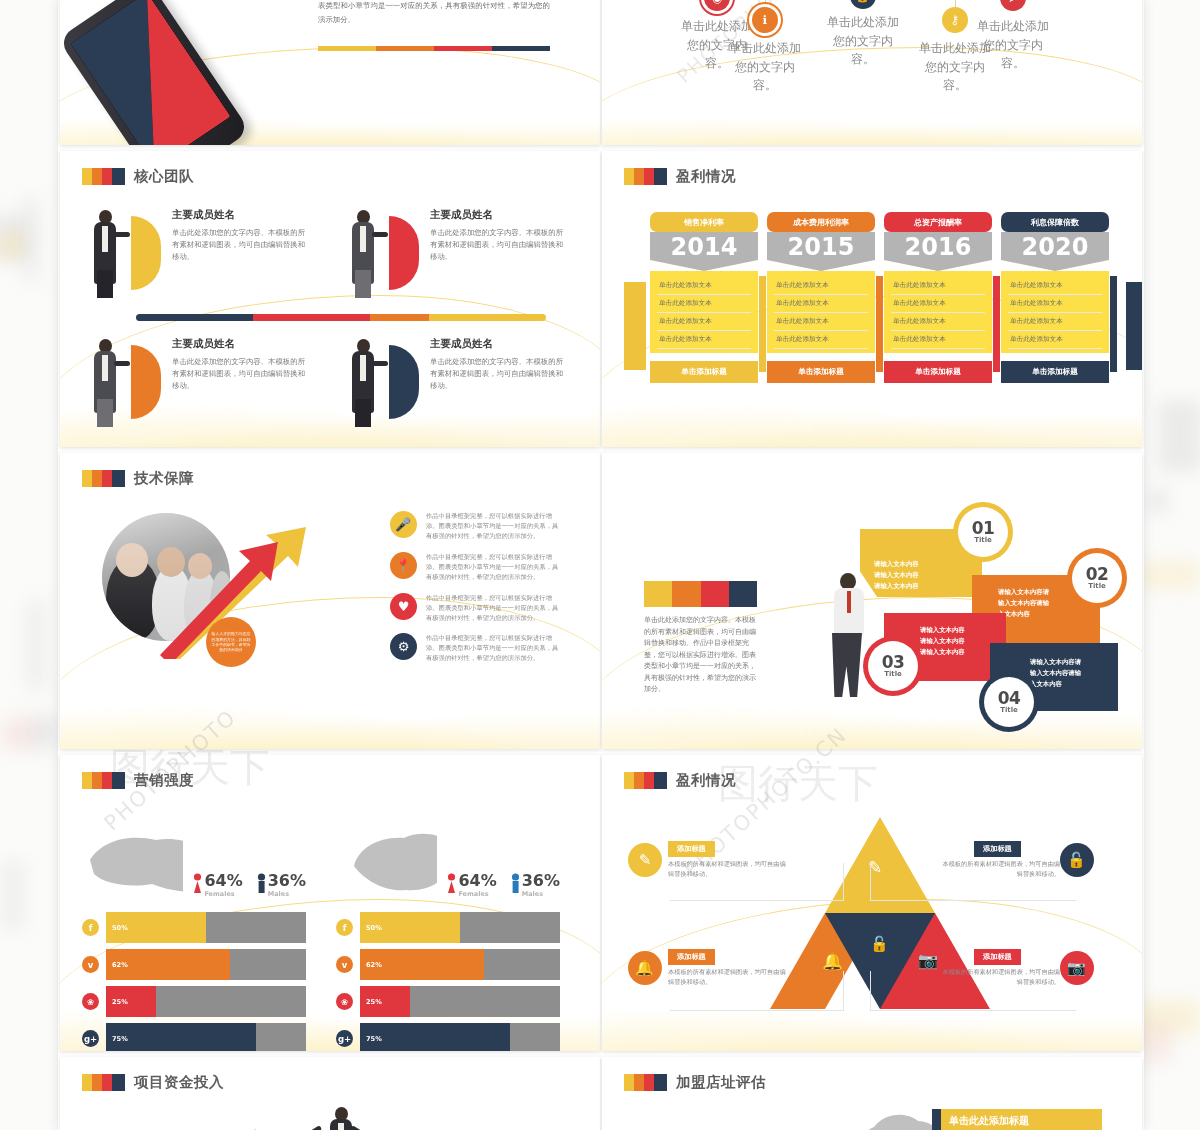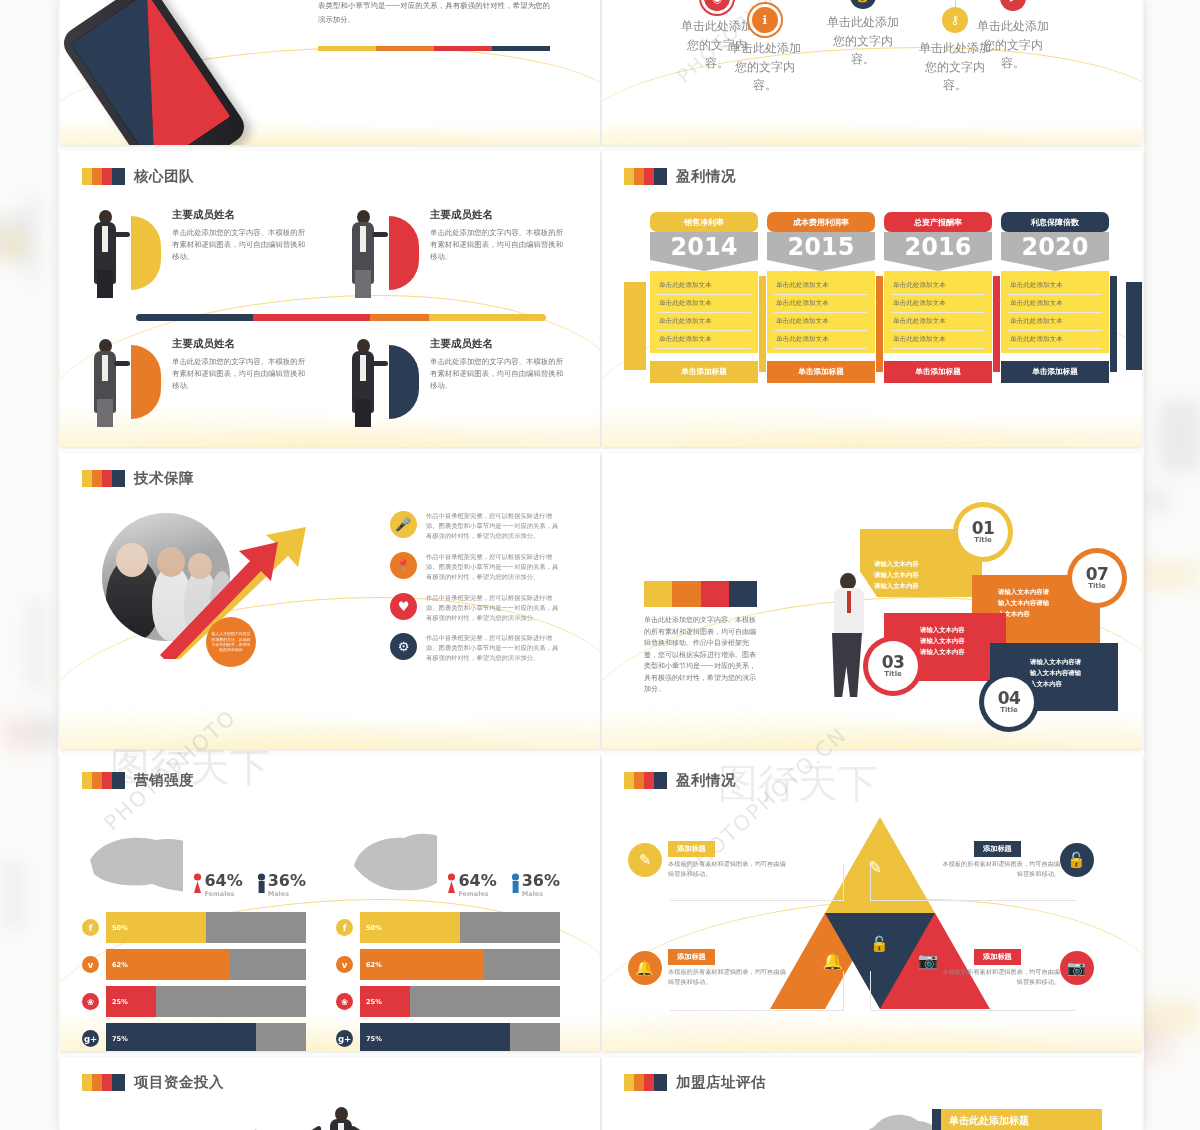--- a/index.html
+++ b/index.html
@@ -418,21 +418,21 @@
           <div class="badge" style="left:98px;top:-4px;width:50px;height:50px;box-shadow:0 0 0 5px #eec23c;">
             <b>01</b>
             <span>Title</span>
           </div>
           <div style="position:absolute;left:112px;top:64px;width:128px;height:68px;background:#e87b27;clip-path:polygon(0 0,100% 0,100% 100%,14% 100%,0 62%);">
             <div style="position:absolute;left:26px;top:12px;color:#fff;font-size:6.4px;line-height:1.7;font-weight:bold;white-space:pre-line;">请输入文本内容请
 输入文本内容请输
 入文本内容</div>
           </div>
           <div class="badge" style="left:212px;top:42px;width:50px;height:50px;box-shadow:0 0 0 5px #e87b27;">
-            <b>07</b>
+            <b>02</b>
             <span>Title</span>
           </div>
           <div style="position:absolute;left:24px;top:102px;width:122px;height:68px;background:#e0373f;clip-path:polygon(0 0,100% 0,100% 100%,14% 100%,0 62%);">
             <div style="position:absolute;left:36px;top:12px;color:#fff;font-size:6.4px;line-height:1.7;font-weight:bold;white-space:pre-line;">请输入文本内容
 请输入文本内容
 请输入文本内容</div>
           </div>
           <div class="badge" style="left:8px;top:130px;width:50px;height:50px;box-shadow:0 0 0 5px #e0373f;">
             <b>03</b>
             <span>Title</span>

